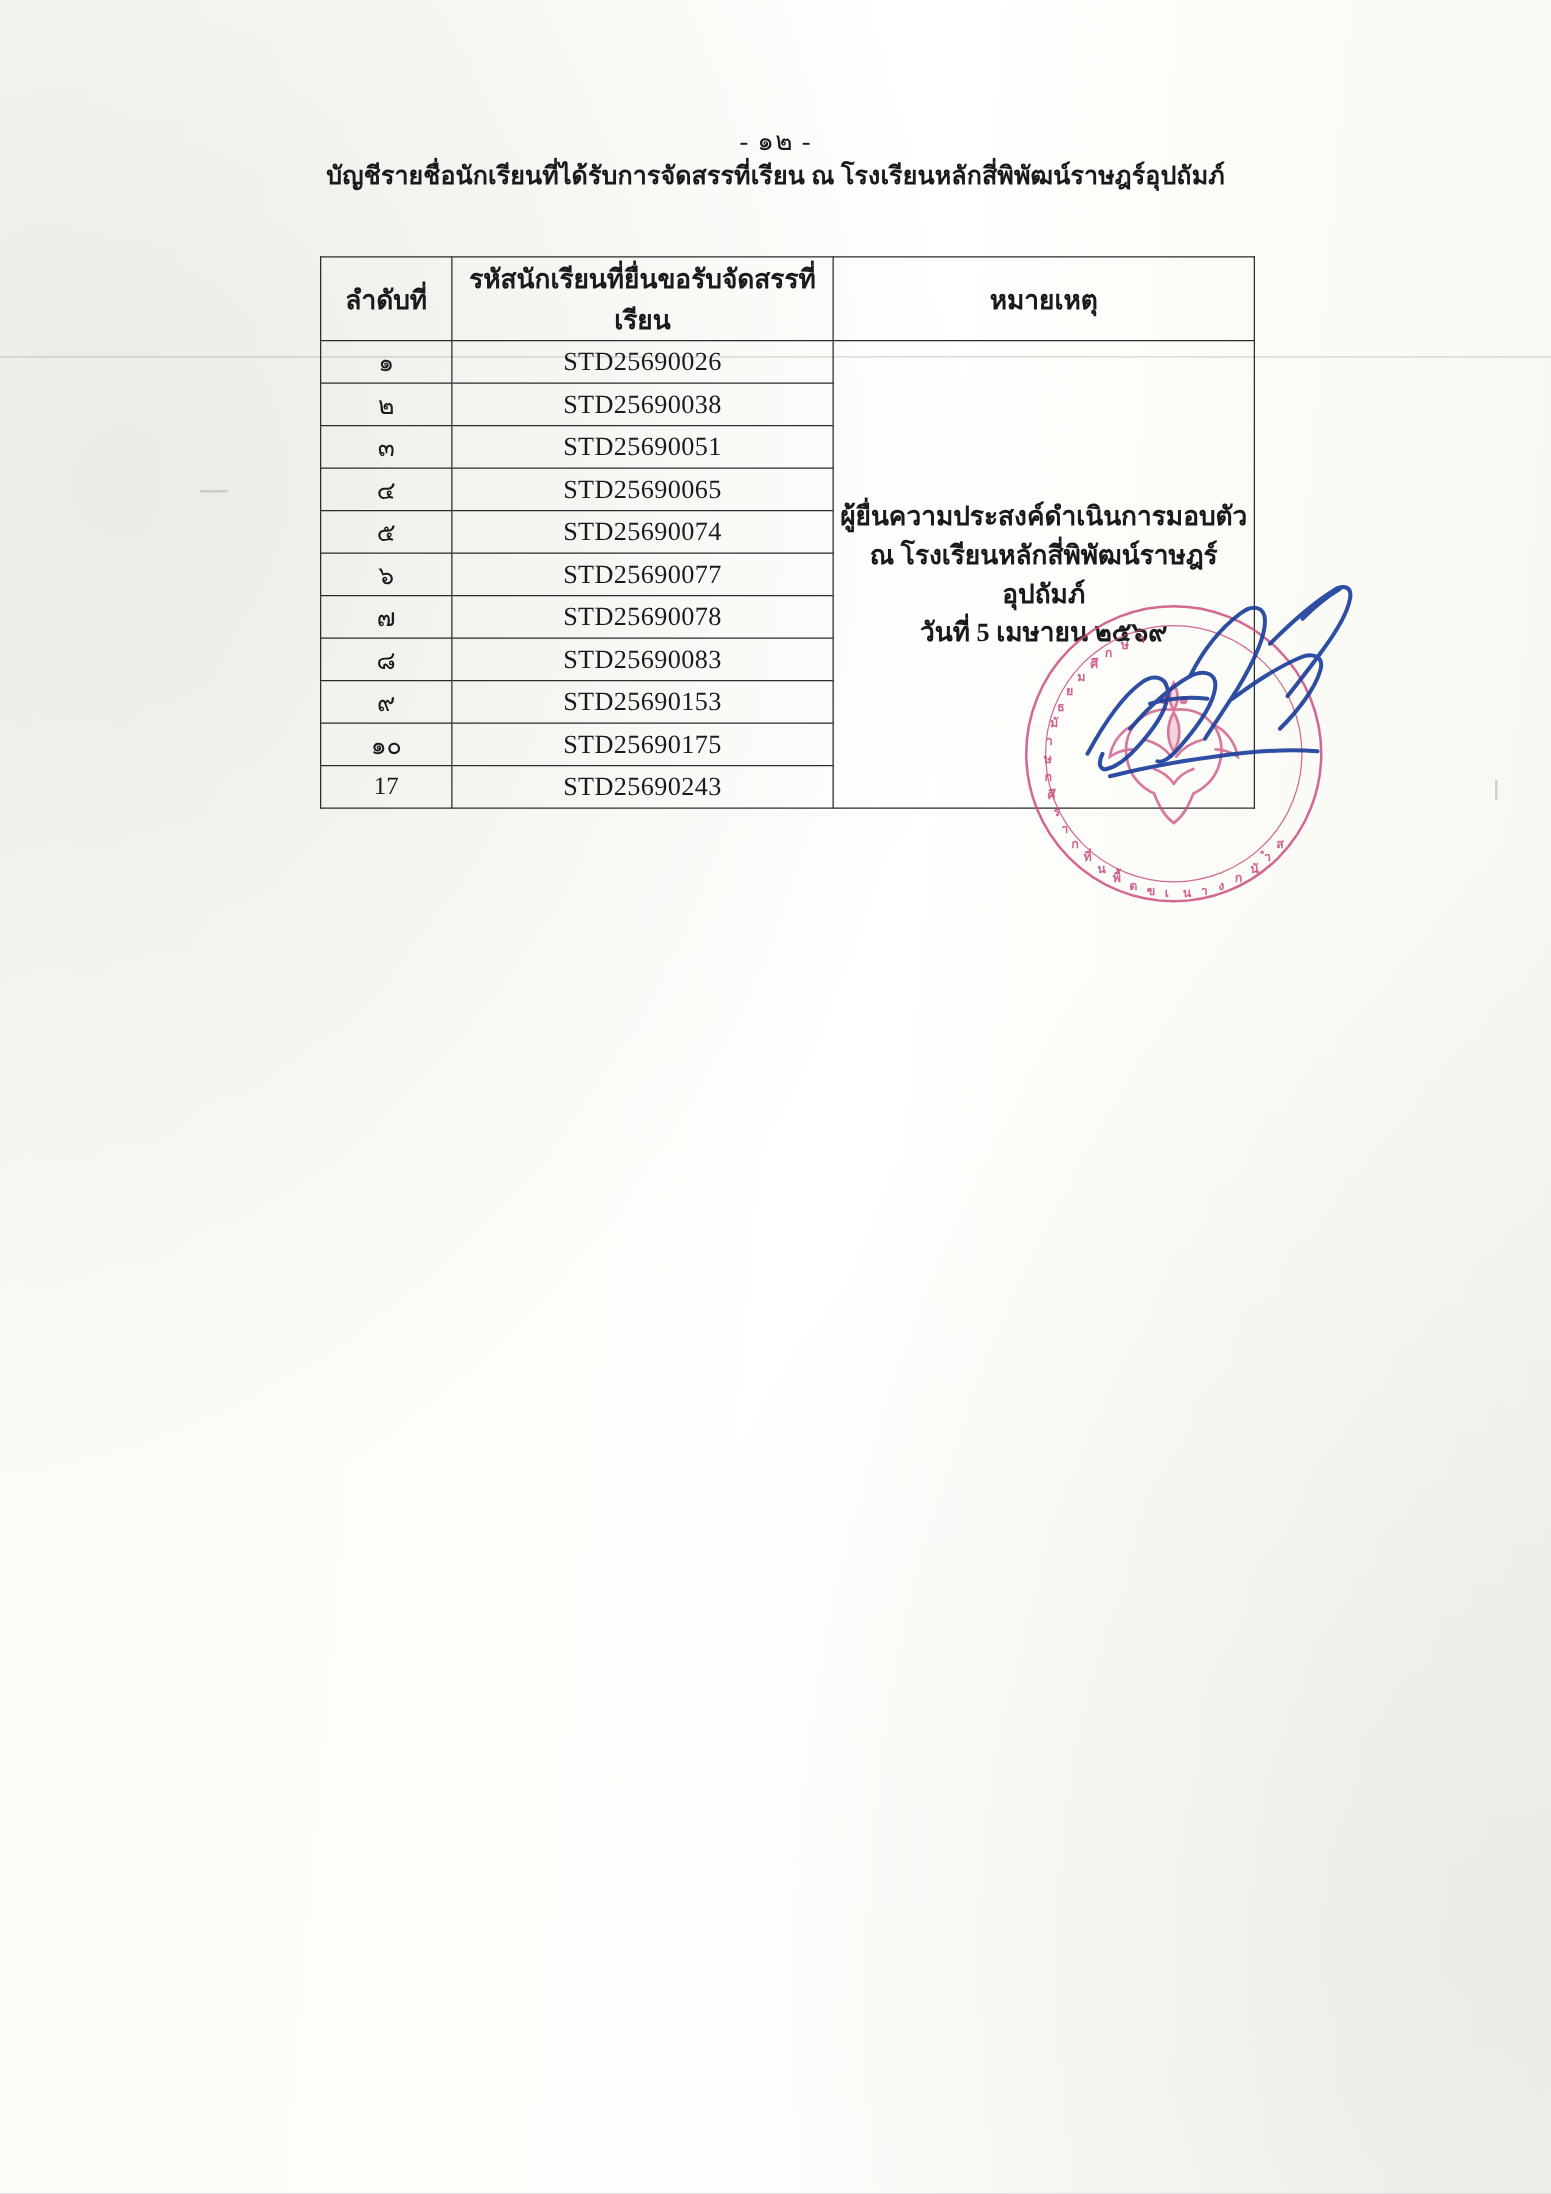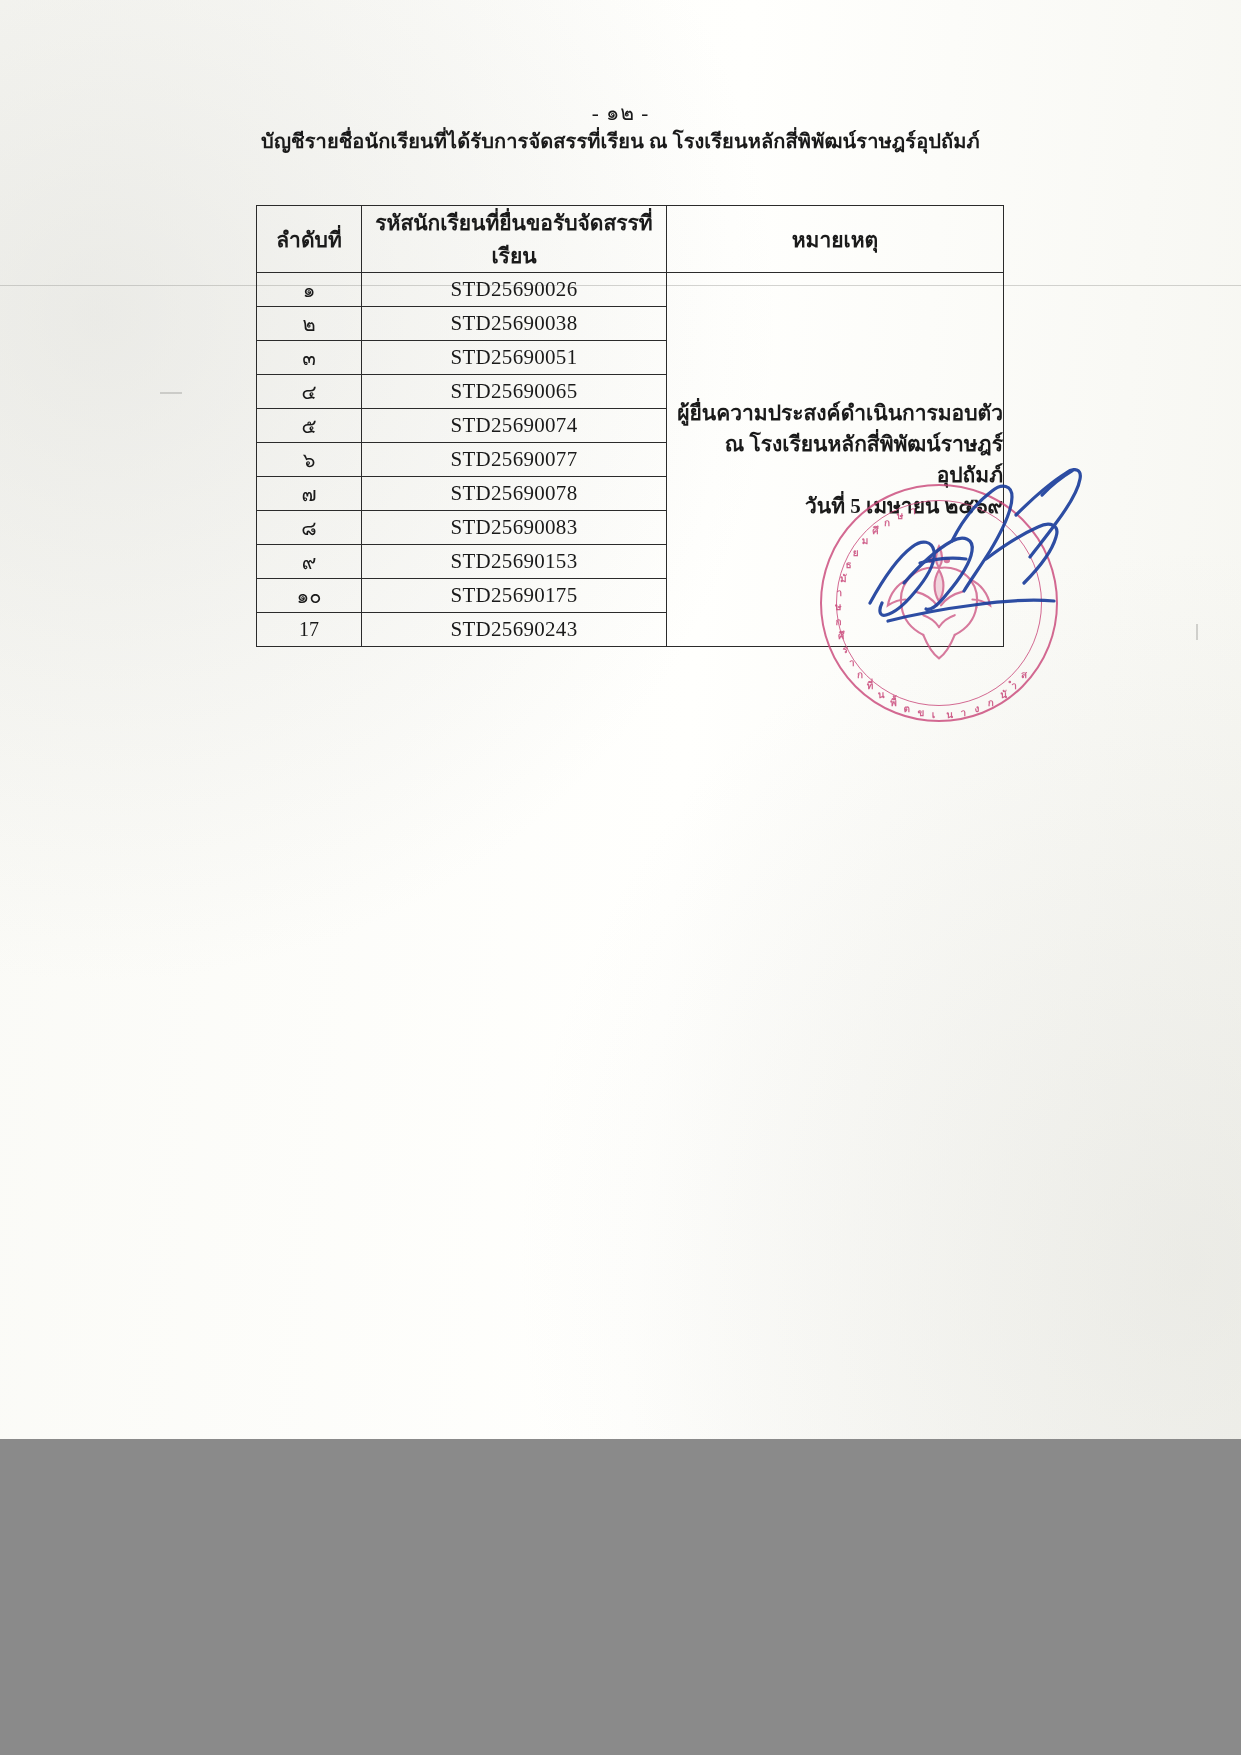--- a/index.html
+++ b/index.html
@@ -4,21 +4,21 @@
 <title>Student Allocation List</title>
 <style>
   html, body {
     margin: 0;
     padding: 0;
     background: #8a8a8a;
   }
   .page {
     position: relative;
     width: 1241px;
-    height: 1439px;
+    height: 1755px;
     margin: 0 auto;
     background: #ffffff;
     overflow: hidden;
     font-family: "Liberation Serif", "DejaVu Serif", serif;
     color: #1a1a1a;
   }
   
   .scan-tint {
     position: absolute;
     inset: 0;
@@ -101,21 +101,21 @@
     vertical-align: middle;
   }
   td.cell-code {
     text-align: center;
     font-size: 21px;
     vertical-align: middle;
     letter-spacing: 0.3px;
   }
   td.cell-note {
     vertical-align: middle;
-    text-align: right;
+    text-align: center;
     padding: 0 8px;
   }
   .note-block .note-line {
     display: block;
     font-size: 21px;
     line-height: 31px;
     font-weight: bold;
   }
 
   

